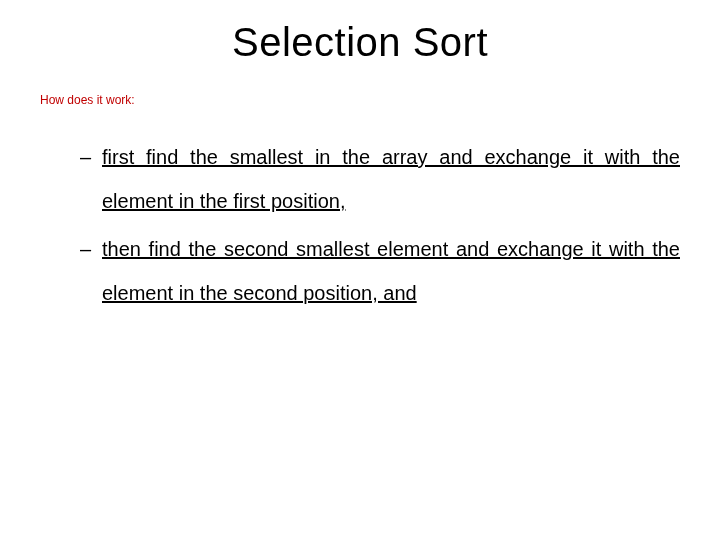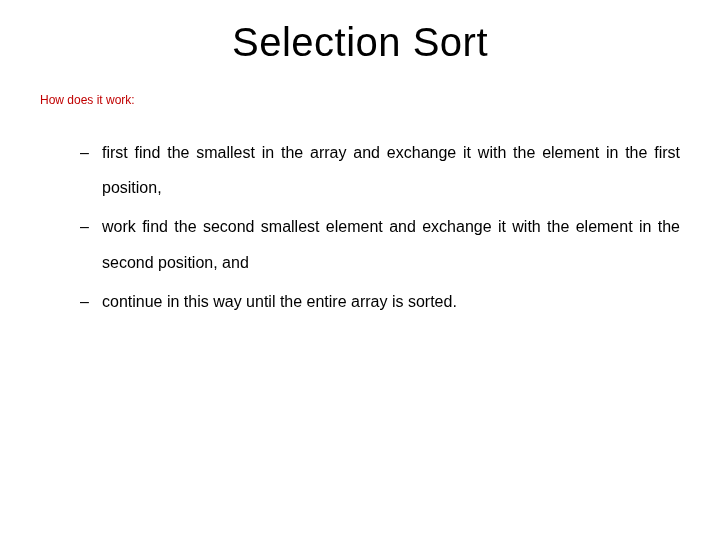--- a/index.html
+++ b/index.html
@@ -30,37 +30,37 @@
     font-size: 12px;
     margin: 0 0 28px 0;
   }
   .bullets {
     list-style: none;
     padding: 0 0 0 40px;
     margin: 0;
   }
   .bullets li {
     position: relative;
-    font-size: 16px;
+    font-size: 20px;
     line-height: 2.2;
     text-align: justify;
     padding-left: 22px;
     margin-bottom: 4px;
+    text-decoration: underline;
   }
   .bullets li::before {
     content: "–";
     position: absolute;
     left: 0;
     top: 0;
   }
 </style>
 </head>
 <body>
 
 <div class="slide">
   <h1 class="title">Selection Sort</h1>
   <p class="subhead">How does it work:</p>
   <ul class="bullets">
     <li>first find the smallest in the array and exchange it with the element in the first position,</li>
-    <li>work find the second smallest element and exchange it with the element in the second position, and</li>
-    <li>continue in this way until the entire array is sorted.</li>
+    <li>then find the second smallest element and exchange it with the element in the second position, and</li>
   </ul>
 </div>
 
 </body></html>

